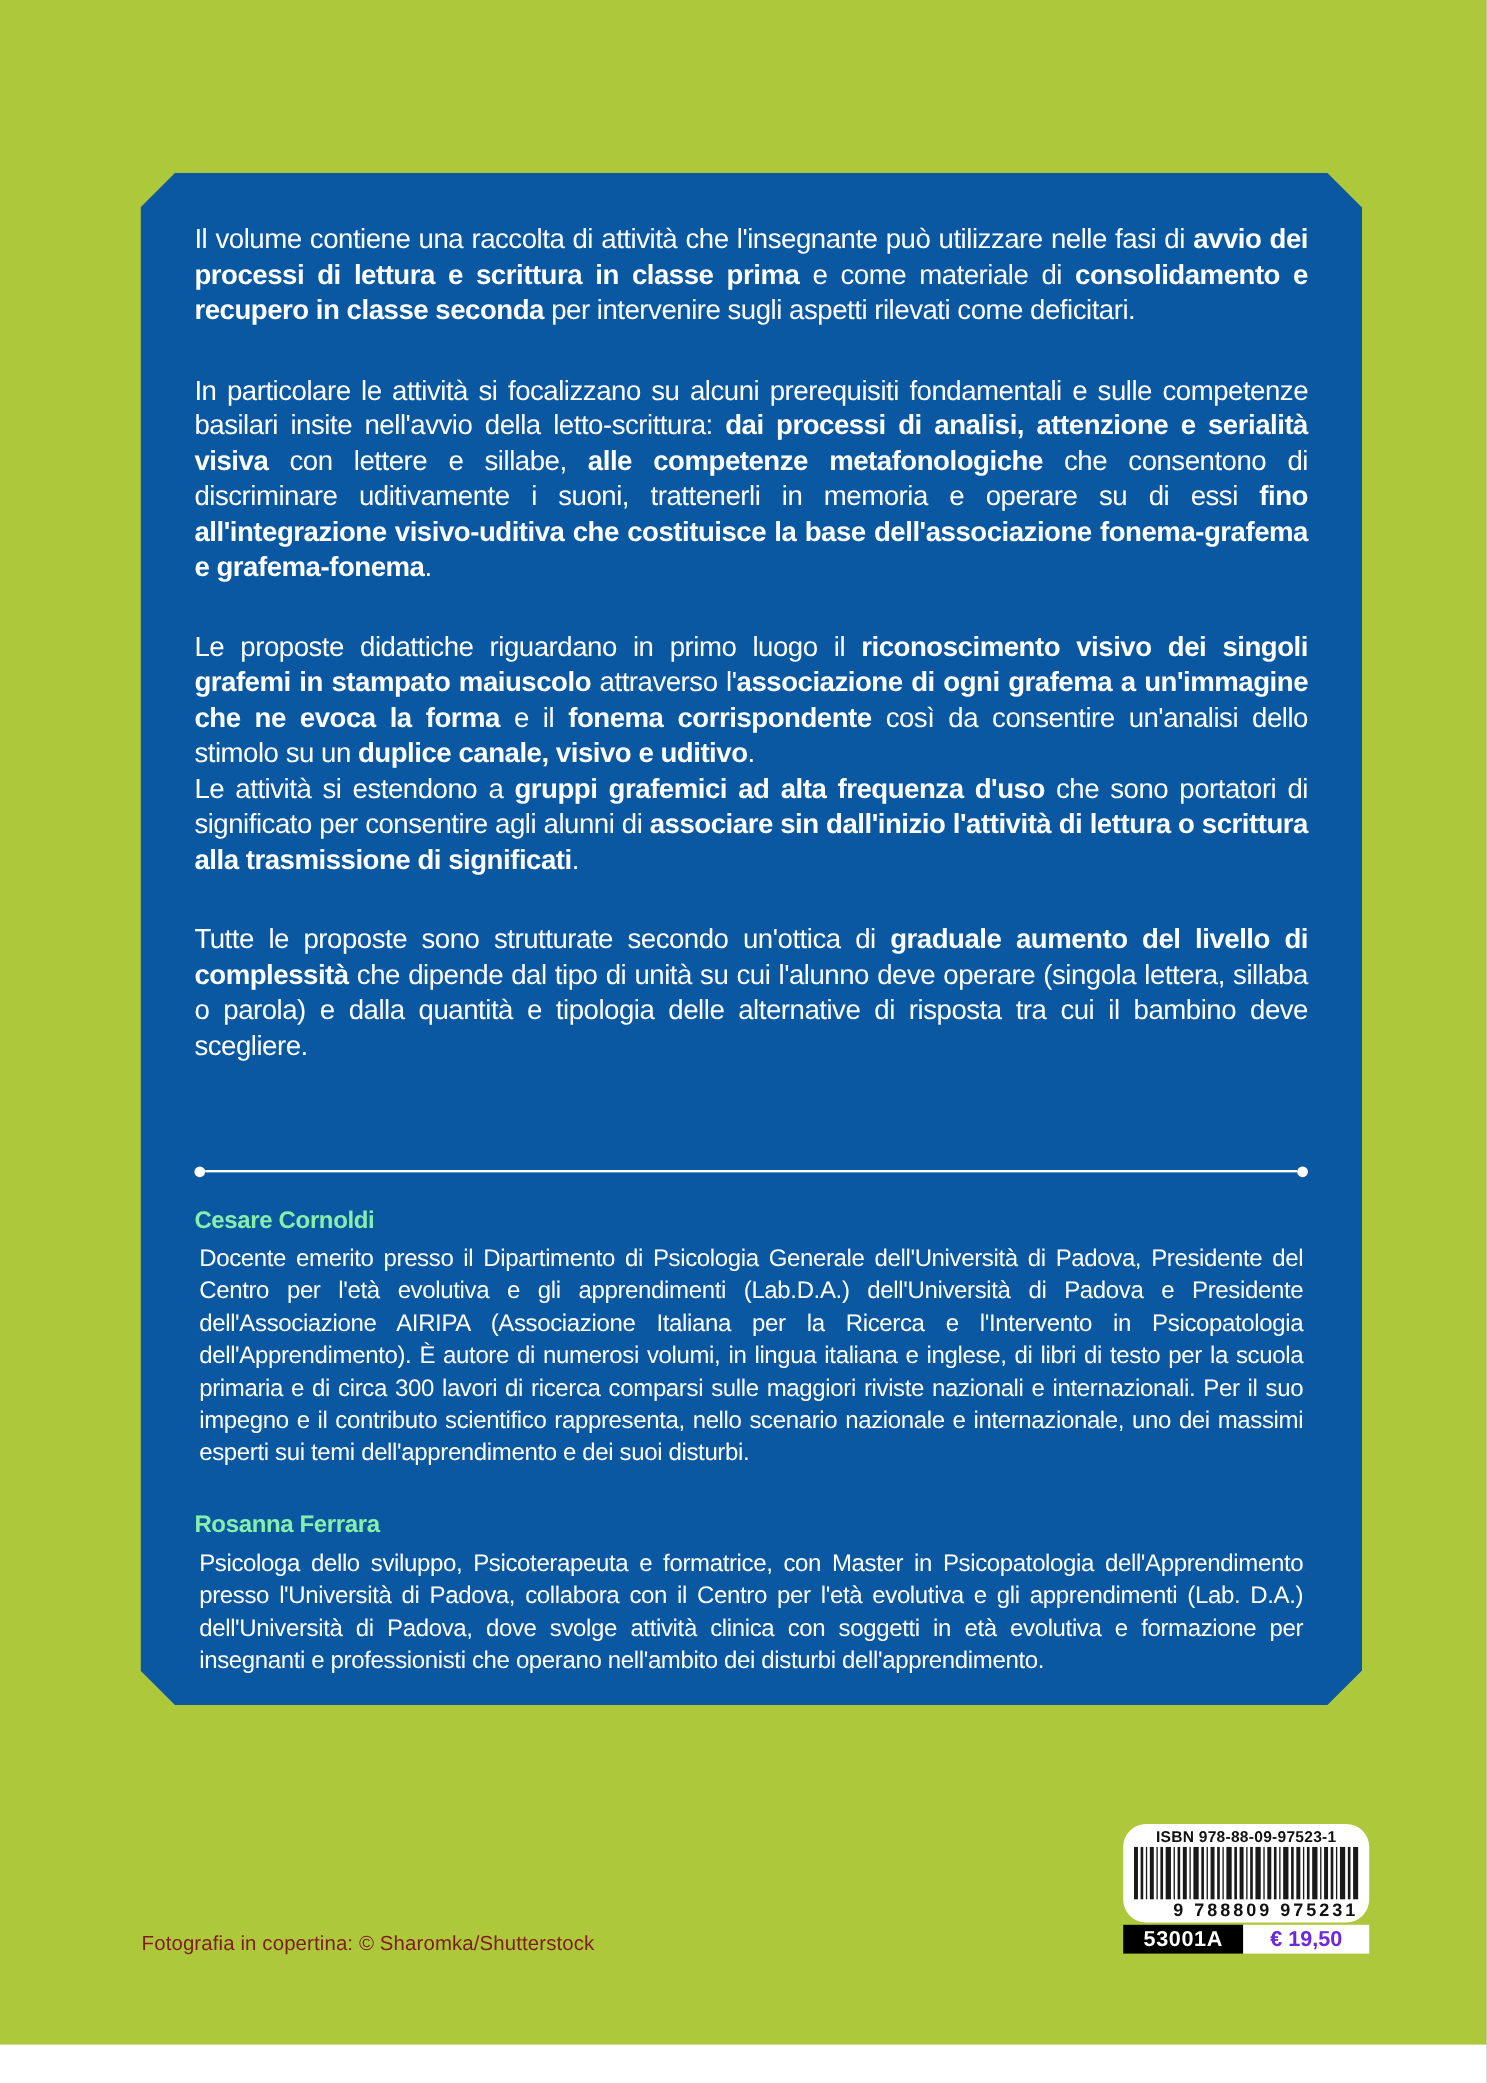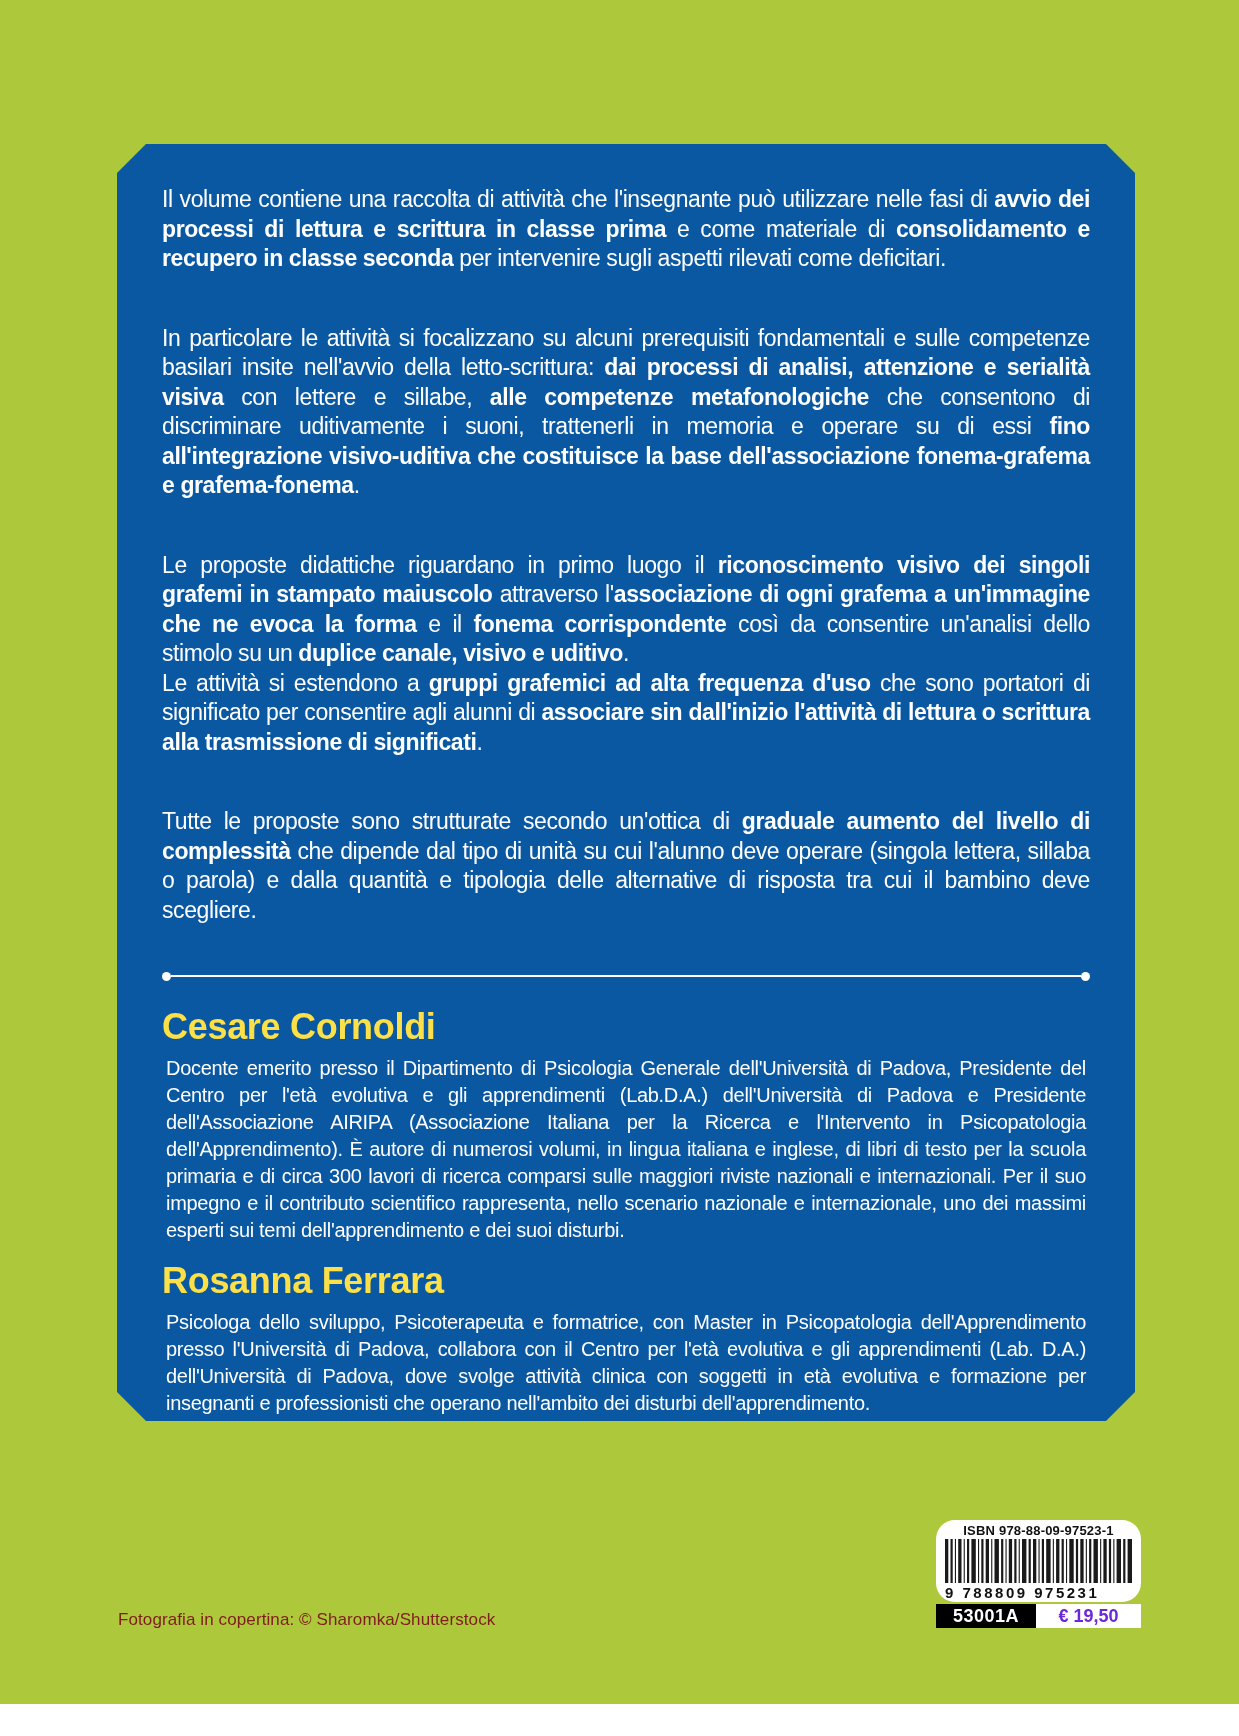--- a/index.html
+++ b/index.html
@@ -27,21 +27,21 @@
     top: 41px;
     left: 45px;
     right: 45px;
     color: #ffffff;
     font-size: 23px;
     line-height: 29.5px;
     letter-spacing: -0.4px;
     text-align: justify;
   }
   .para { margin: 0; }
-  .para.gap { margin-top: 50px; }
+  .para.gap { margin-top: 37px; }
   .para .b { font-weight: 700; }
   .divider {
     position: absolute;
     top: 827px;
     left: 45px;
     right: 45px;
     height: 10px;
     display: flex;
     align-items: center;
   }
@@ -53,22 +53,22 @@
   .author {
     position: absolute;
     left: 45px;
     right: 45px;
     color: #ffffff;
   }
   .author-1 { top: 862px; }
   .author-2 { top: 1116px; }
   .author h3 {
     margin: 0 0 7px 0;
-    color: #fde047;
-    font-size: 36px;
+    color: #86efac;
+    font-size: 20px;
     font-weight: 700;
     letter-spacing: -0.3px;
   }
   .author p {
     margin: 4px;
     font-size: 20px;
     line-height: 27px;
     letter-spacing: -0.3px;
     text-align: justify;
   }
@@ -103,21 +103,21 @@
     text-align: center;
     letter-spacing: 0.2px;
     white-space: nowrap;
   }
   .bars { flex: 1 1 auto; margin-top: 1px; }
   .bars svg { display: block; width: 100%; height: 100%; }
   .ean-digits {
     color: #111111;
     font-size: 15px;
     font-weight: 700;
-    text-align: left;
+    text-align: right;
     letter-spacing: 2.5px;
     white-space: nowrap;
     margin-top: 1px;
   }
   .price-row {
     display: flex;
     height: 24px;
     margin-top: 2px;
   }
   .code-box {

